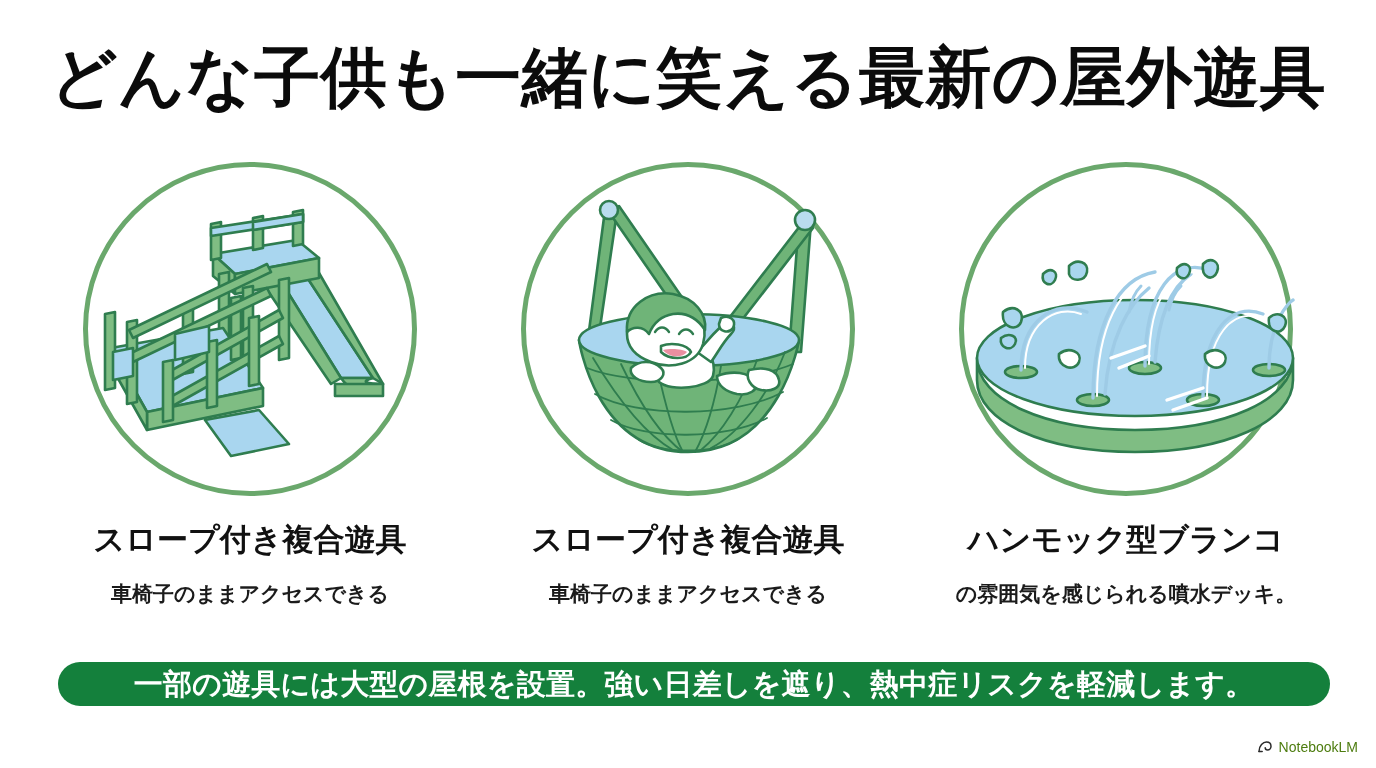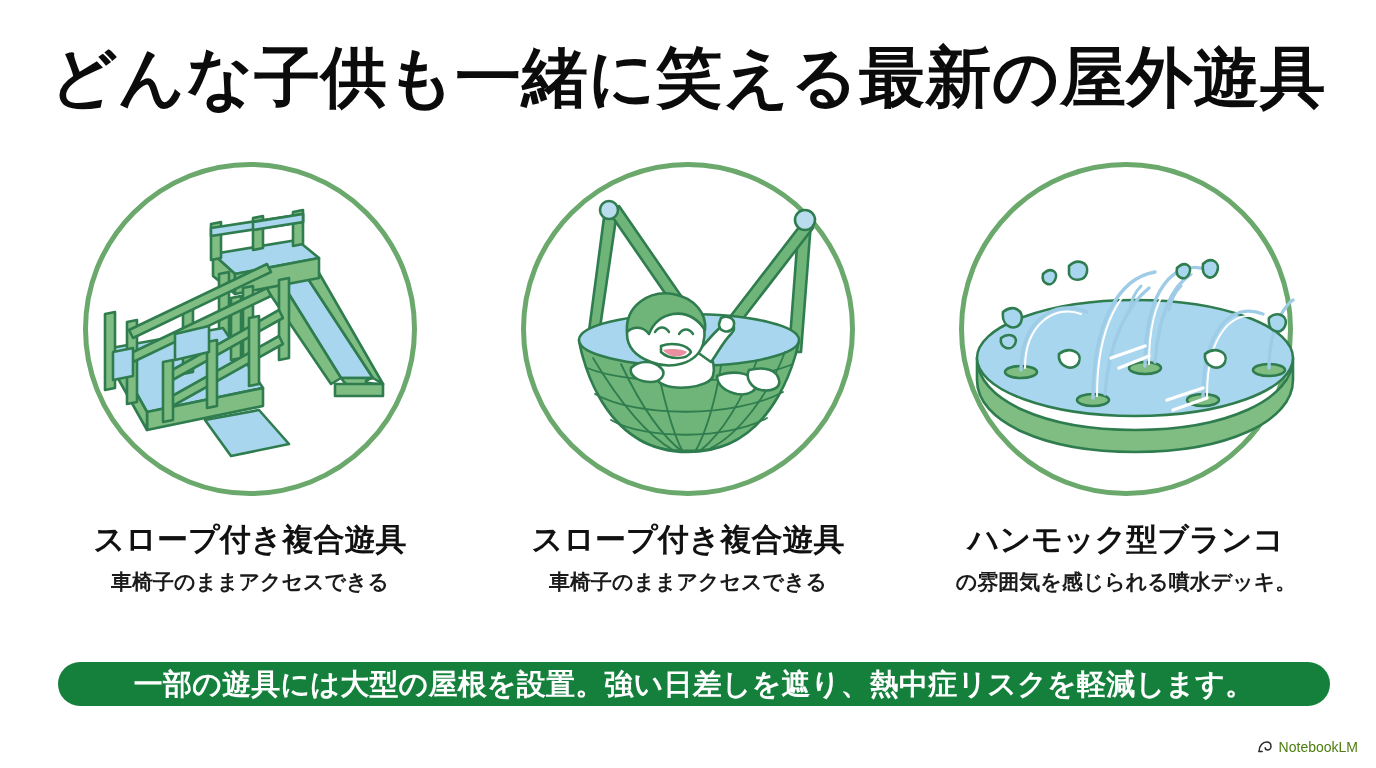--- a/index.html
+++ b/index.html
@@ -81,21 +81,21 @@
     margin-top: 24px;
     font-size: 31px;
     line-height: 38px;
     font-weight: 900;
     color: #111111;
     text-align: center;
     white-space: nowrap;
     font-family: "DejaVu Sans", "Liberation Sans", sans-serif;
   }
   .card-desc {
-    margin-top: 9px;
+    margin-top: 21px;
     font-size: 21px;
     line-height: 30px;
     font-weight: 700;
     color: #1b1b1b;
     text-align: right;
     max-width: 392px;
     font-family: Liberation Serif, serif;
   }
   .card.wide .card-desc { max-width: 412px; }
 

